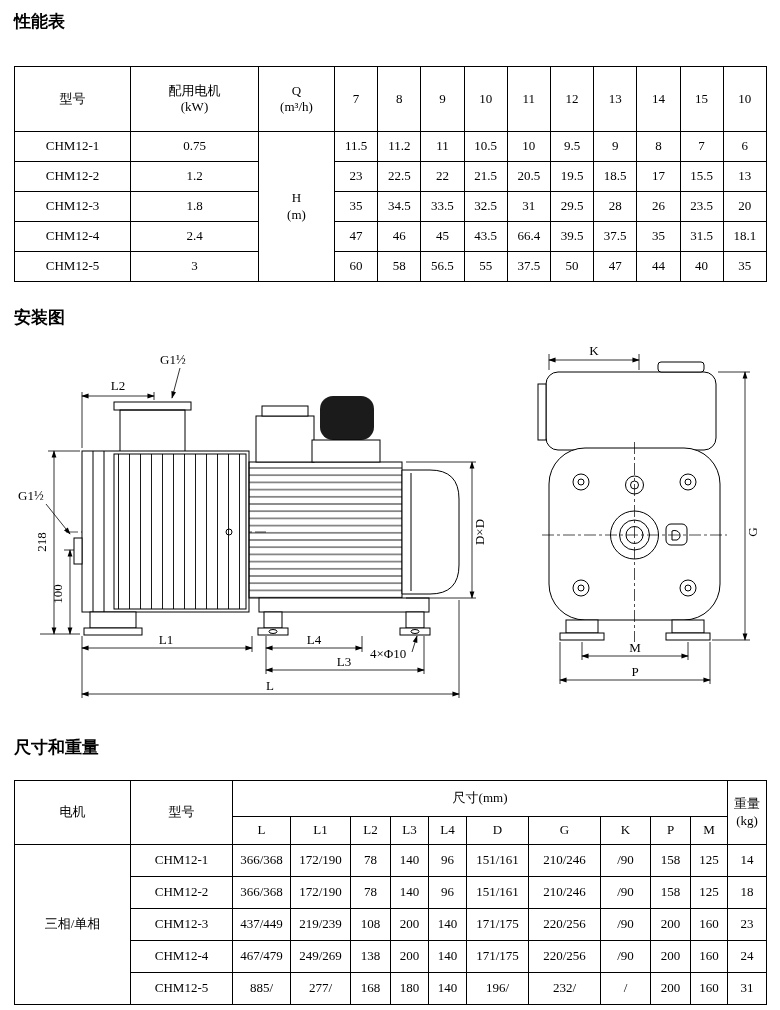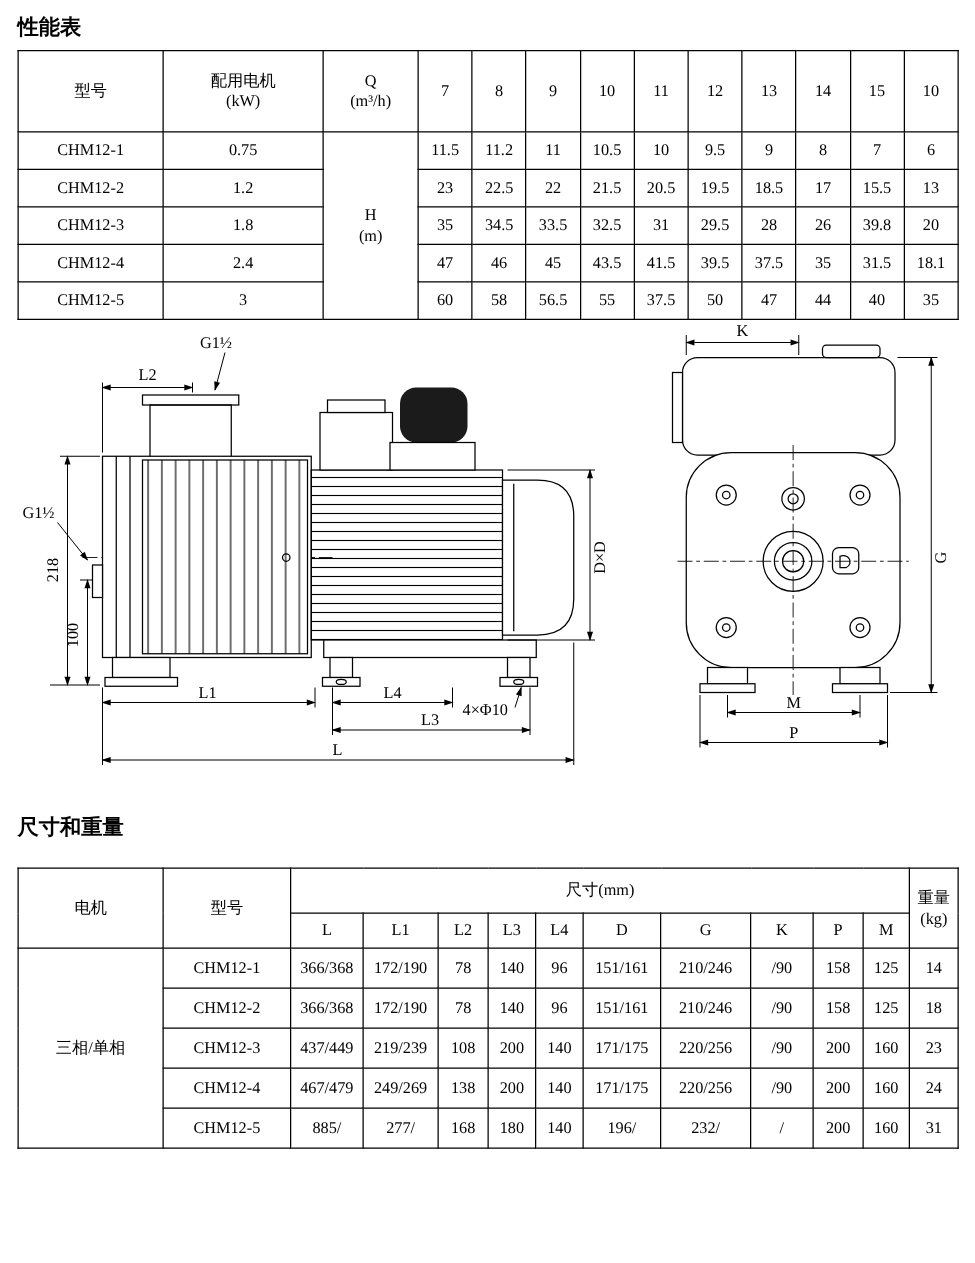--- a/index.html
+++ b/index.html
@@ -6,21 +6,21 @@
   html,body { background:#fff; }
   body {
     width:780px; height:1010px; overflow:hidden;
     font-family:"Liberation Serif", serif; color:#000;
   }
   .page { padding:8px 14px 0 14px; }
   .sec-title {
     font-family:"Liberation Sans", sans-serif;
     font-weight:bold; font-size:17px; line-height:20px;
   }
-  .t1 { margin:4px 0 8px 0; }
+  .t1 { margin:4px 0 34px 0; }
   .t2 { margin:26px 0 14px 0; }
   .t3 { margin:24px 0 22px 0; }
   table {
     border-collapse:collapse; table-layout:fixed; width:752px;
     border:1.5px solid #000;
   }
   th, td {
     border:1px solid #000; text-align:center; vertical-align:middle;
     font-weight:normal; font-size:13px; padding:0 1px;
     white-space:pre-line; line-height:1.25;
@@ -101,31 +101,31 @@
           <td>CHM12-3</td>
           <td>1.8</td>
           <td>35</td>
           <td>34.5</td>
           <td>33.5</td>
           <td>32.5</td>
           <td>31</td>
           <td>29.5</td>
           <td>28</td>
           <td>26</td>
-          <td>39.8</td>
+          <td>23.5</td>
           <td>20</td>
         </tr>
         <tr>
           <td>CHM12-4</td>
           <td>2.4</td>
           <td>47</td>
           <td>46</td>
           <td>45</td>
           <td>43.5</td>
-          <td>41.5</td>
+          <td>66.4</td>
           <td>39.5</td>
           <td>37.5</td>
           <td>35</td>
           <td>31.5</td>
           <td>18.1</td>
         </tr>
         <tr>
           <td>CHM12-5</td>
           <td>3</td>
           <td>60</td>
@@ -135,20 +135,21 @@
           <td>37.5</td>
           <td>50</td>
           <td>47</td>
           <td>44</td>
           <td>40</td>
           <td>35</td>
         </tr>
       </tbody>
   </table>
 
+  <h2 class="sec-title t2">安装图</h2>
 
   <svg class="diagram" width="752" height="372" viewBox="0 0 752 372" xmlns="http://www.w3.org/2000/svg">
     <defs>
       <marker id="arr" viewBox="0 0 10 10" refX="9" refY="5" markerWidth="10" markerHeight="10" orient="auto-start-reverse">
         <path d="M0.8,2 L10,5 L0.8,8 z" fill="#000"></path>
       </marker>
       <pattern id="vstripes" width="11" height="10" patternUnits="userSpaceOnUse">
         <path d="M5.5,0 V10" stroke="#000" stroke-width="0.9"></path>
       </pattern>
       <pattern id="hfins" width="10" height="7.2" patternUnits="userSpaceOnUse">

